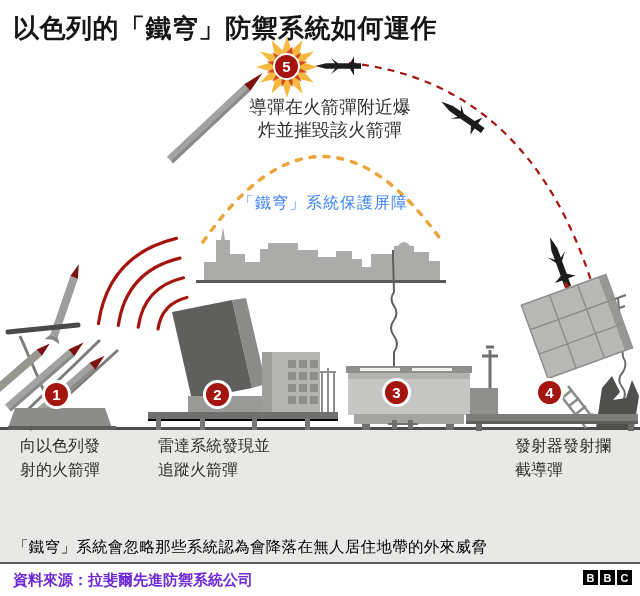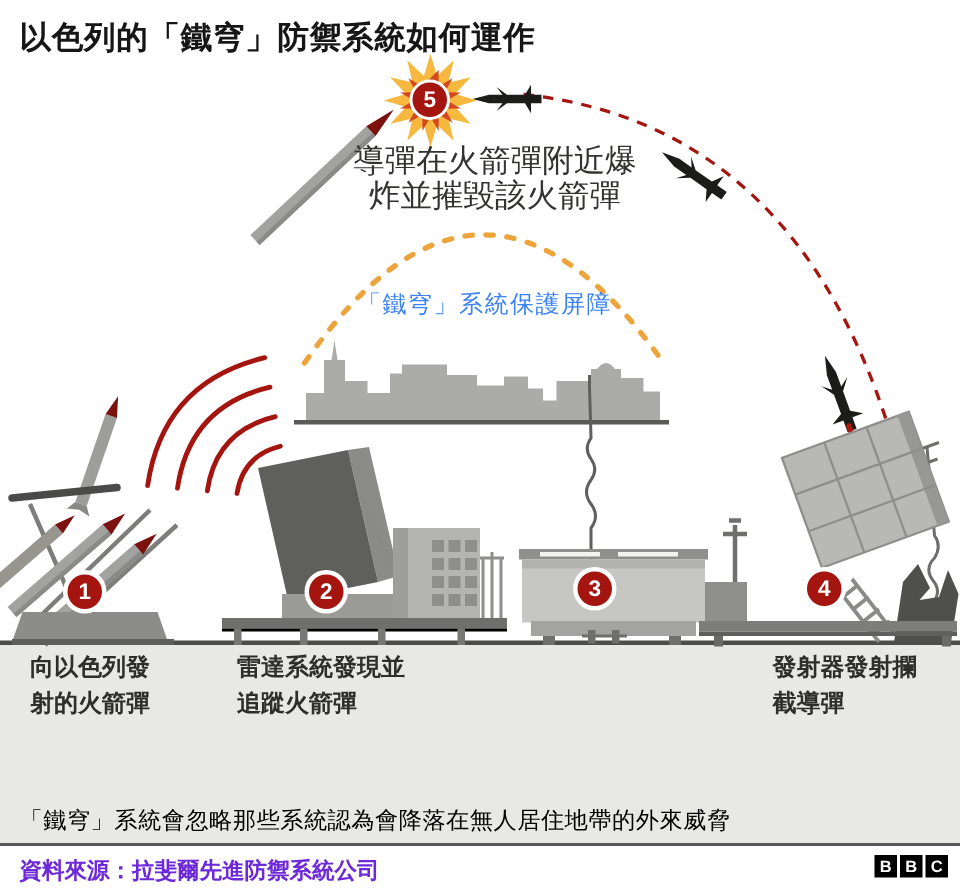--- a/index.html
+++ b/index.html
@@ -1,29 +1,29 @@
 <!DOCTYPE html>
 <html><head>
 <meta charset="utf-8">
 <style>
   html,body{margin:0;padding:0;background:#fff;}
   .stage{position:relative;width:640px;height:596px;background:#ffffff;
          font-family:"Liberation Sans","DejaVu Sans",sans-serif;overflow:hidden;}
-  .title{position:absolute;left:13px;top:11px;font-size:21px;font-weight:bold;
+  .title{position:absolute;left:13px;top:11px;font-size:26px;font-weight:bold;
          color:#161616;letter-spacing:.5px;}
   .layer{position:absolute;left:0;top:0;}
   .step5-note{position:absolute;left:200px;top:96px;width:260px;text-align:center;
-         font-size:21px;font-weight:500;line-height:23px;color:#333331;white-space:pre-line;}
+         font-size:18px;font-weight:500;line-height:23px;color:#333331;white-space:pre-line;}
   .dome-label{position:absolute;left:238px;top:193px;font-size:16px;color:#3b82f6;
          letter-spacing:1px;font-weight:500;}
   .step-dot{position:absolute;width:23px;height:23px;border-radius:50%;
          background:#a5150f;border:3px solid #ffffff;color:#fff;
          display:flex;align-items:center;justify-content:center;
          font-size:15px;font-weight:bold;line-height:1;}
-  .step-label{position:absolute;font-size:16px;font-weight:700;line-height:24px;
+  .step-label{position:absolute;font-size:16px;font-weight:400;line-height:24px;
          color:#2e2e2c;white-space:pre-line;}
   .footnote{position:absolute;left:13px;top:537px;font-size:15.5px;font-weight:500;
          color:#000000;letter-spacing:.3px;}
   .source{position:absolute;left:13px;top:571px;font-size:15px;font-weight:bold;
          color:#6d28d9;}
   .bbc{position:absolute;right:8px;top:570px;display:flex;gap:2px;}
   .bbc .blk{width:15px;height:15px;background:#000;color:#fff;display:flex;
          align-items:center;justify-content:center;font-size:11px;font-weight:bold;}
 </style>
 </head>

